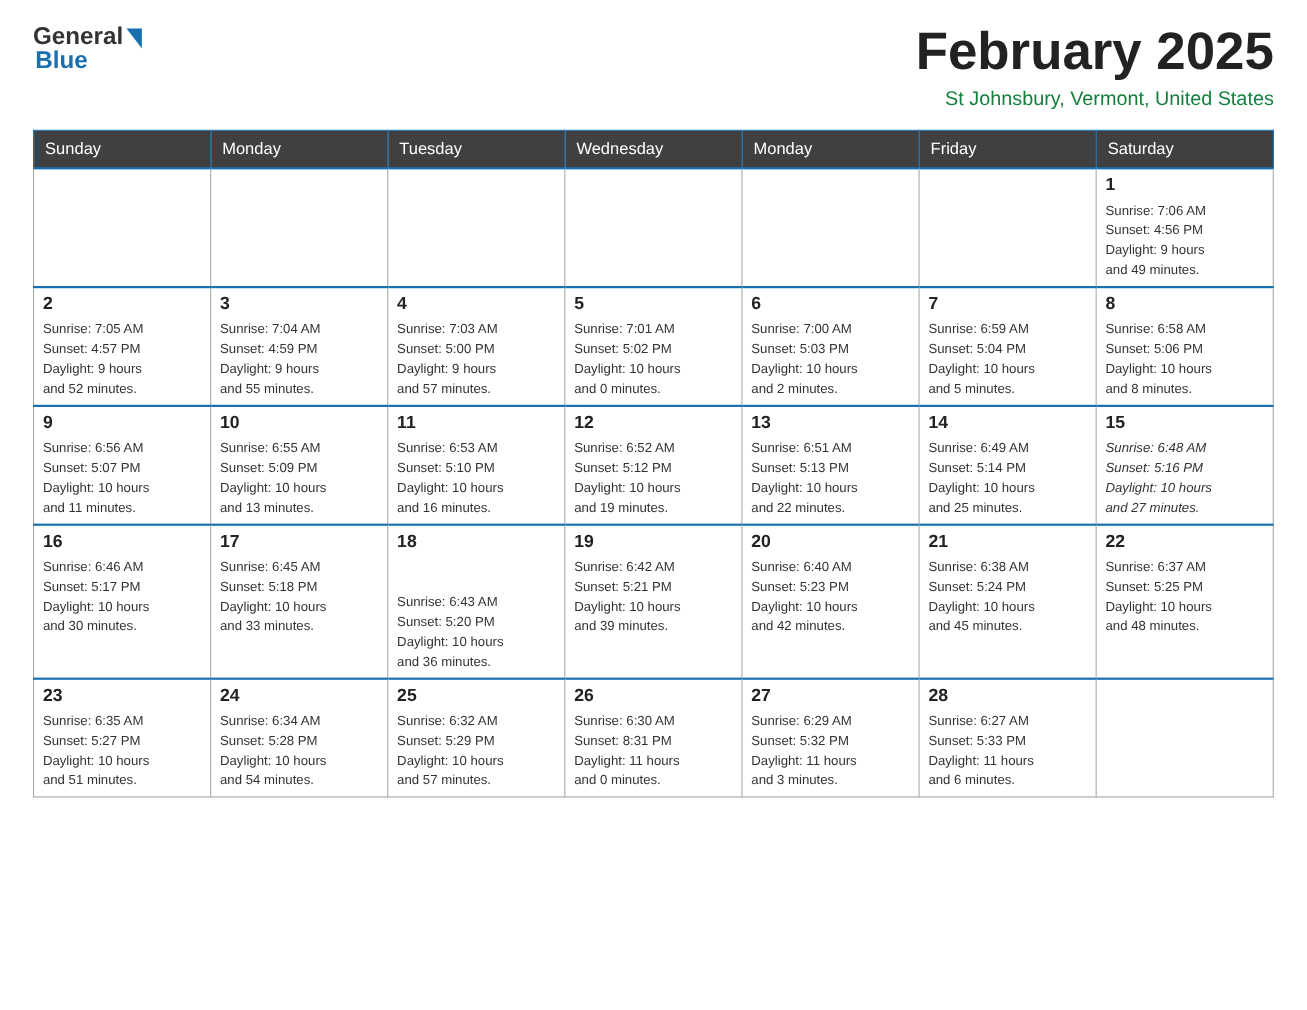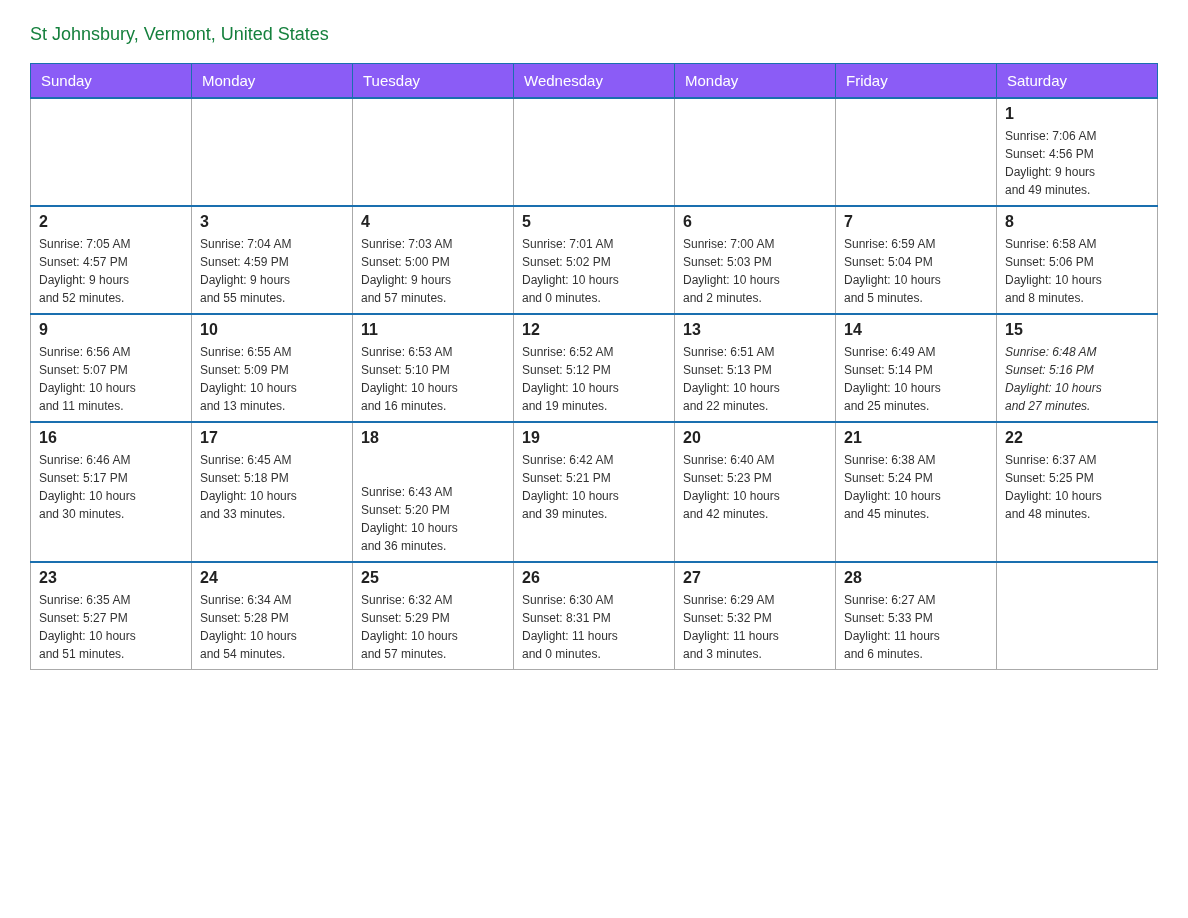--- a/index.html
+++ b/index.html
@@ -57,21 +57,21 @@
     .location {
       font-size: 18px;
       color: #15803d;
       margin-top: 4px;
     }
     .calendar {
       width: 100%;
       border-collapse: collapse;
     }
     .calendar th {
-      background: #8b5cf6;
+      background: #404040;
       color: #fff;
       font-size: 15px;
       font-weight: normal;
       padding: 8px 10px;
       text-align: left;
       border: 1px solid #1a6faf;
     }
     .calendar td {
       vertical-align: top;
       border: 1px solid #aaa;
@@ -94,21 +94,29 @@
     }
     .empty-cell {
       border-top: 2px solid #1a6faf;
       background: #f5f5f5;
     }
   </style>
 </head>
 <body>
 
 <div class="header">
+  <div class="logo">
+    <div class="logo-top">
+      <span class="logo-general">General</span>
+      <div class="logo-arrow"></div>
+    </div>
+    <span class="logo-blue">Blue</span>
+  </div>
   <div class="title-block">
+    <div class="month-title">February 2025</div>
     <div class="location">St Johnsbury, Vermont, United States</div>
   </div>
 </div>
 
 <table class="calendar">
   <thead>
     <tr>
     <th>Sunday</th>
         <th>Monday</th>
         <th>Tuesday</th>

